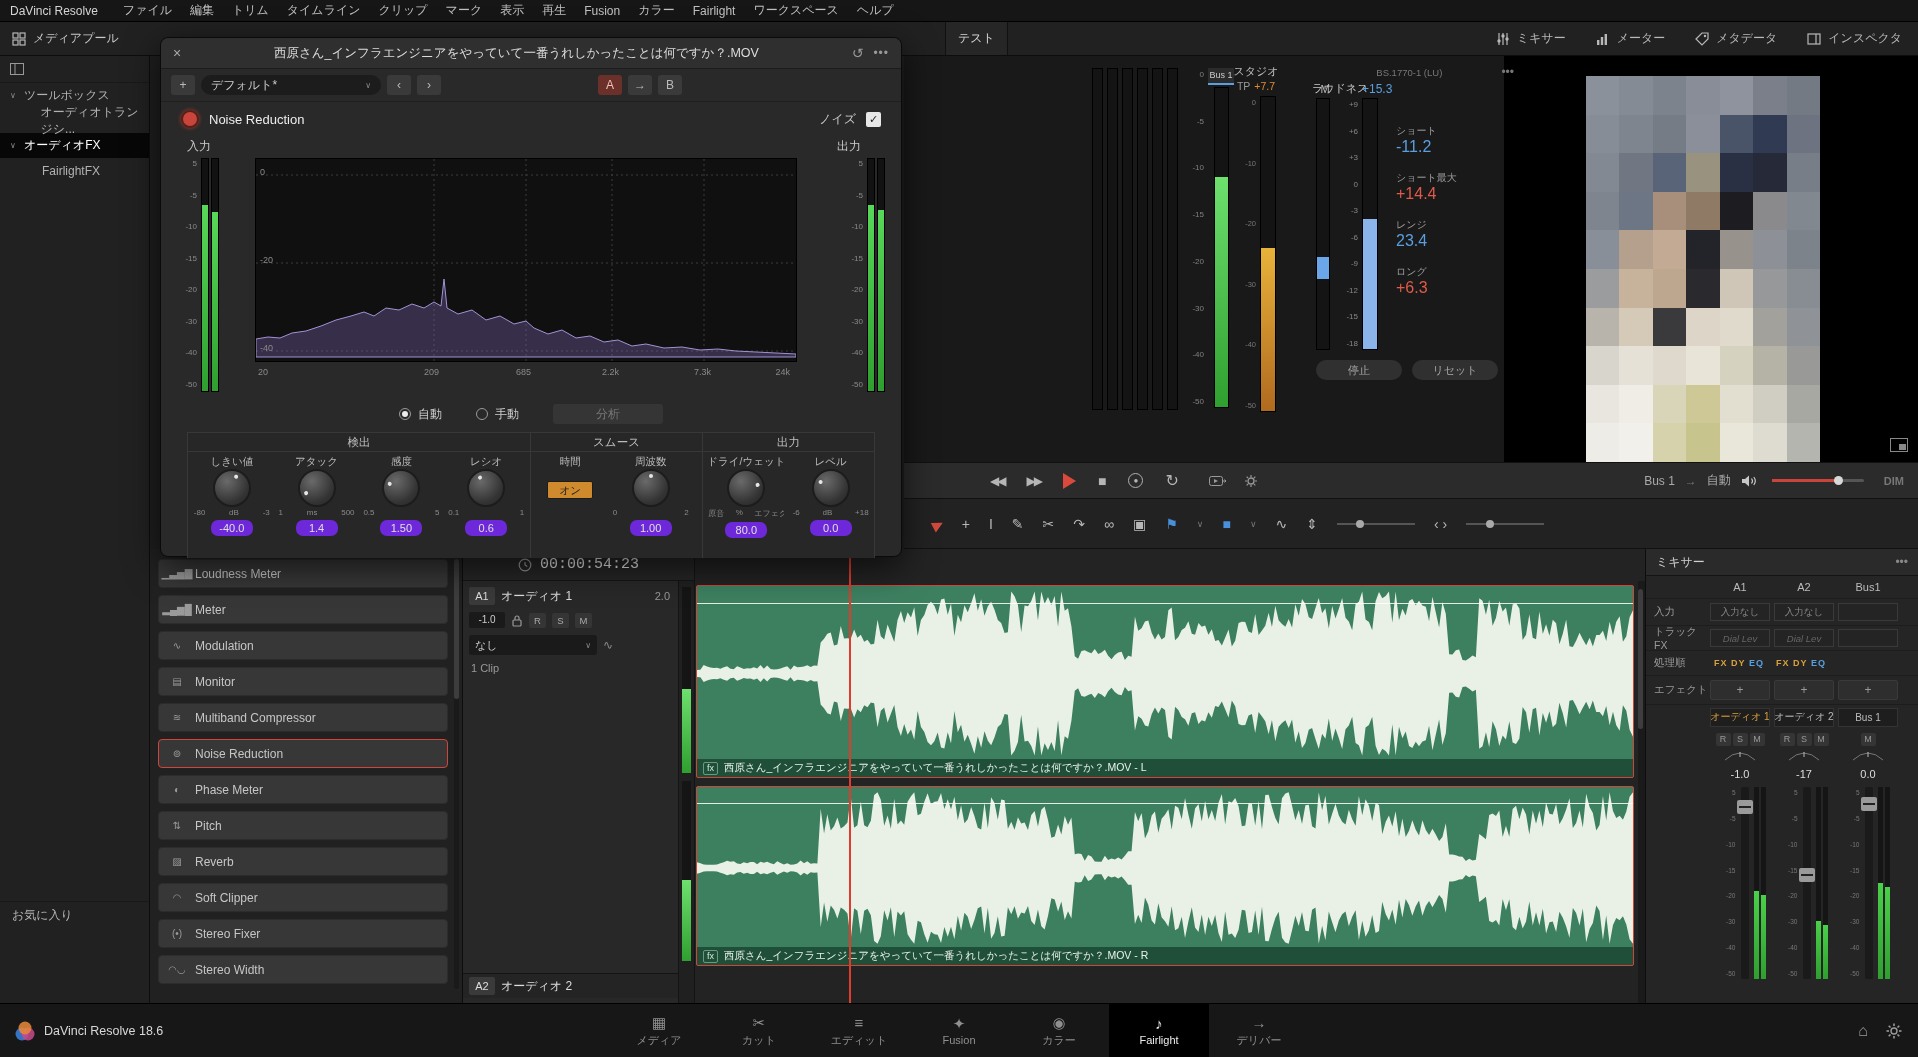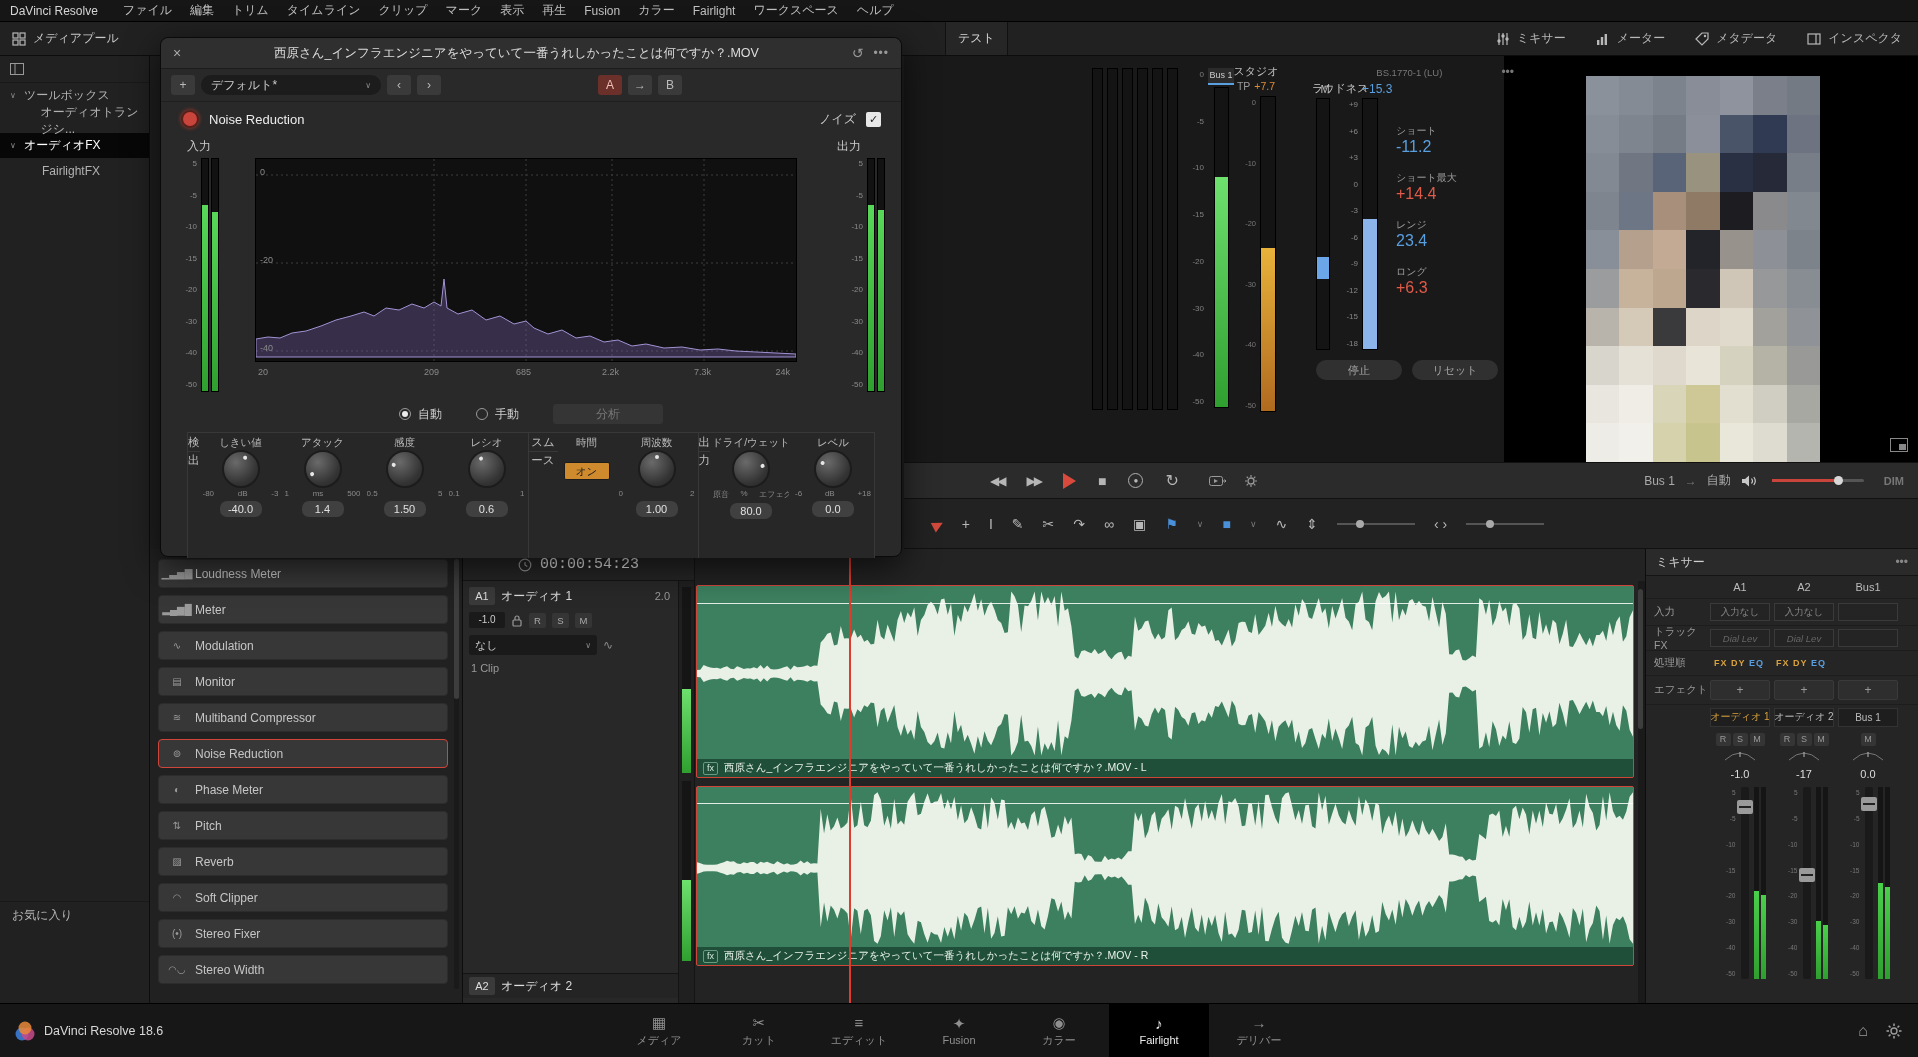--- a/index.html
+++ b/index.html
@@ -203,33 +203,33 @@
   .pm-fill{position:absolute;left:0;right:0;bottom:0;background:linear-gradient(#58d858,#2f9f2f);}
   .graph{position:absolute;left:94px;top:22px;width:540px;height:202px;background:#101010;border:1px solid #000;}
   .gy{position:absolute;left:4px;font-size:9px;color:#8a8a8a;}
   .gx{position:absolute;bottom:-16px;font-size:9px;color:#8a8a8a;}
   .pw-modes{position:absolute;left:0;right:0;bottom:8px;display:flex;align-items:center;justify-content:center;gap:34px;}
   .radio{display:flex;align-items:center;gap:7px;color:#ccc;}
   .rdot{width:12px;height:12px;border:1px solid #999;border-radius:50%;position:relative;box-sizing:border-box;}
   .radio.selected .rdot::after{content:'';position:absolute;inset:2px;background:#ececec;border-radius:50%;}
   .pw-analyze{width:110px;height:20px;background:#353535;border-radius:3px;color:#777;text-align:center;line-height:20px;}
   .pw-controls{height:126px;margin:0 26px;border:1px solid #383838;border-bottom:none;display:flex;box-sizing:border-box;background:#272727;}
-  .psec{border-right:1px solid #383838;display:flex;flex-direction:row;}
+  .psec{border-right:1px solid #383838;display:flex;flex-direction:column;}
   .psec:last-child{border-right:none;}
   .psec-title{height:18px;line-height:18px;text-align:center;font-size:11.5px;color:#c0c0c0;border-bottom:1px solid #383838;}
   .psec-row{flex:1;display:flex;justify-content:space-evenly;padding-top:3px;}
   .kcol{width:82px;display:flex;flex-direction:column;align-items:center;}
   .klabel{font-size:10.5px;color:#bbb;height:14px;}
   .knob{width:38px;height:38px;border-radius:50%;position:relative;border:2px solid #1c1c1c;
         background:radial-gradient(circle at 35% 30%,#6a6a6a,#343434 65%,#252525);box-sizing:border-box;}
   .kdot{position:absolute;left:50%;top:50%;width:4px;height:4px;margin:-2px;border-radius:50%;background:#e6e6e6;
         transform:rotate(var(--ang)) translateY(-12px);}
   .krange{width:76px;display:flex;justify-content:space-between;font-size:8px;color:#8a8a8a;margin-top:1px;}
   .krange span{max-width:30px;overflow:hidden;white-space:nowrap;}
-  .kvalue{width:42px;height:16px;background:#404040;border-radius:7px;font-size:11px;color:#e0e0e0;text-align:center;line-height:16px;margin-top:3px;}
+  .kvalue{width:42px;height:16px;background:#6d28d9;border-radius:7px;font-size:11px;color:#e0e0e0;text-align:center;line-height:16px;margin-top:3px;}
   .ktoggle{width:44px;height:16px;background:#cf8a2d;border:1px solid #1c1c1c;color:#1c1c1c;font-size:10.5px;text-align:center;line-height:16px;border-radius:2px;margin-top:12px;}
   svg{display:block;}
 </style>
 </head>
 <body>
 
 <div class="app">
 
   <div class="menubar">
     <span class="menu-app">DaVinci Resolve</span>

